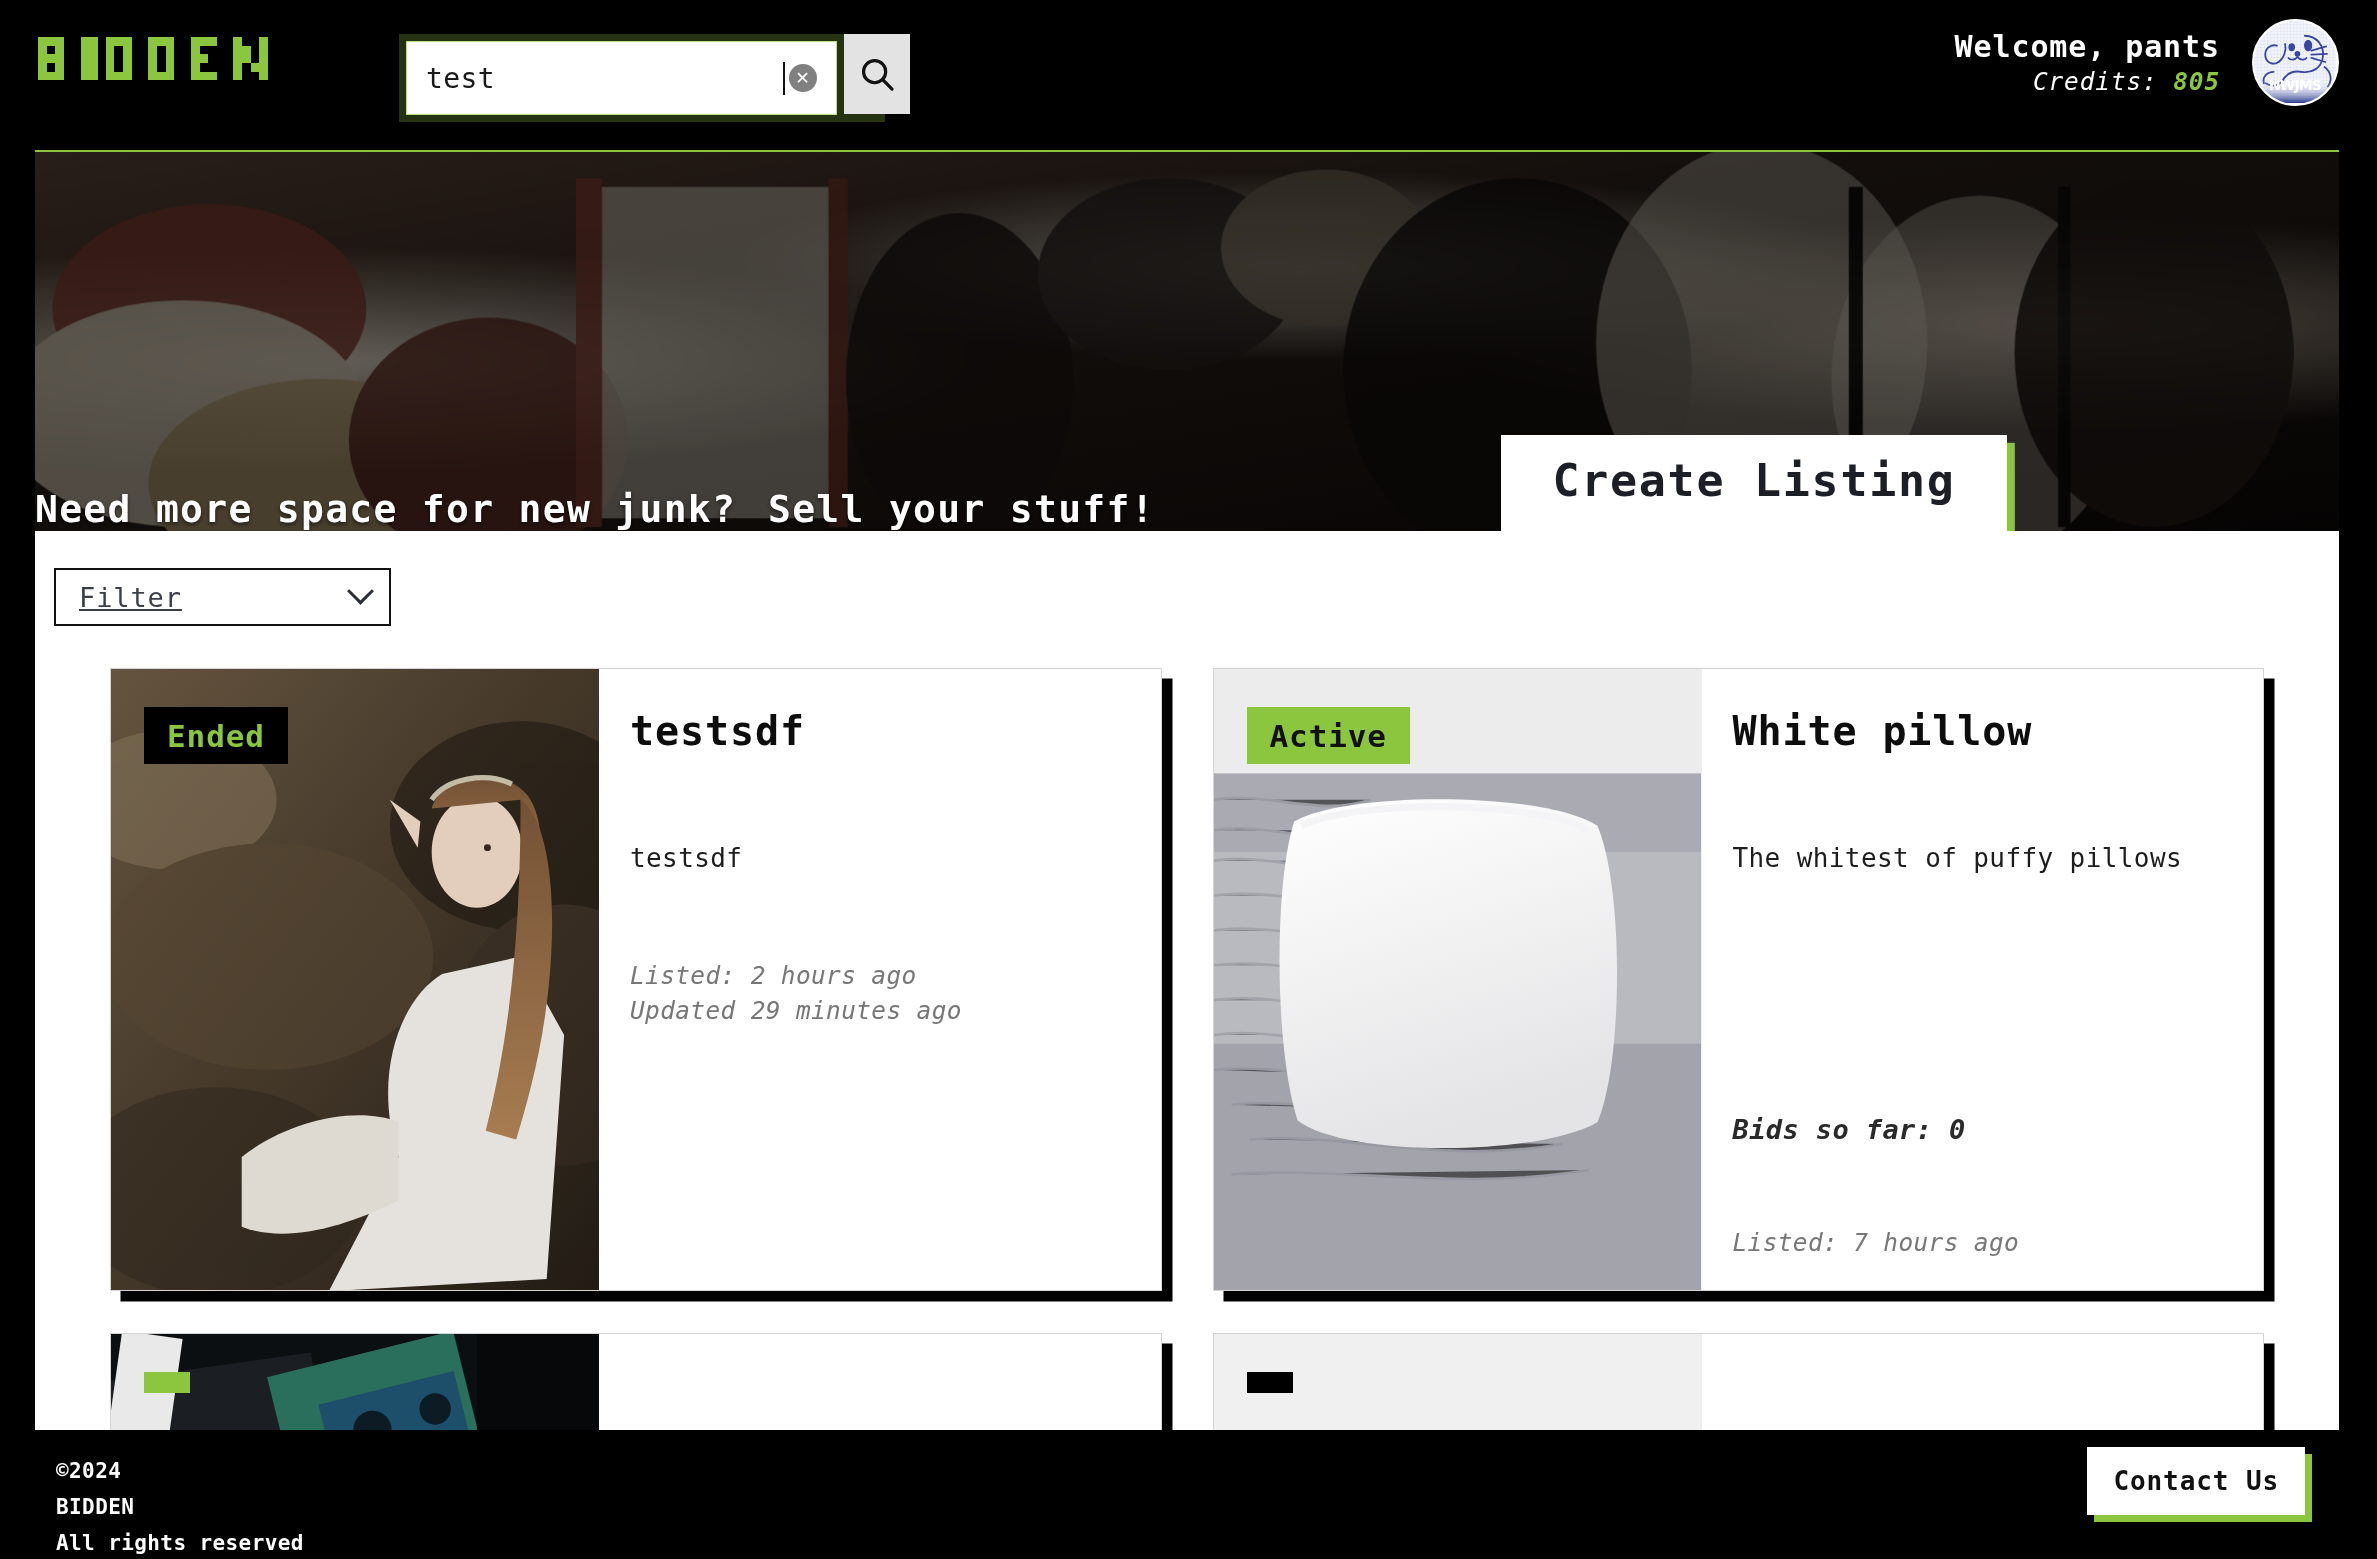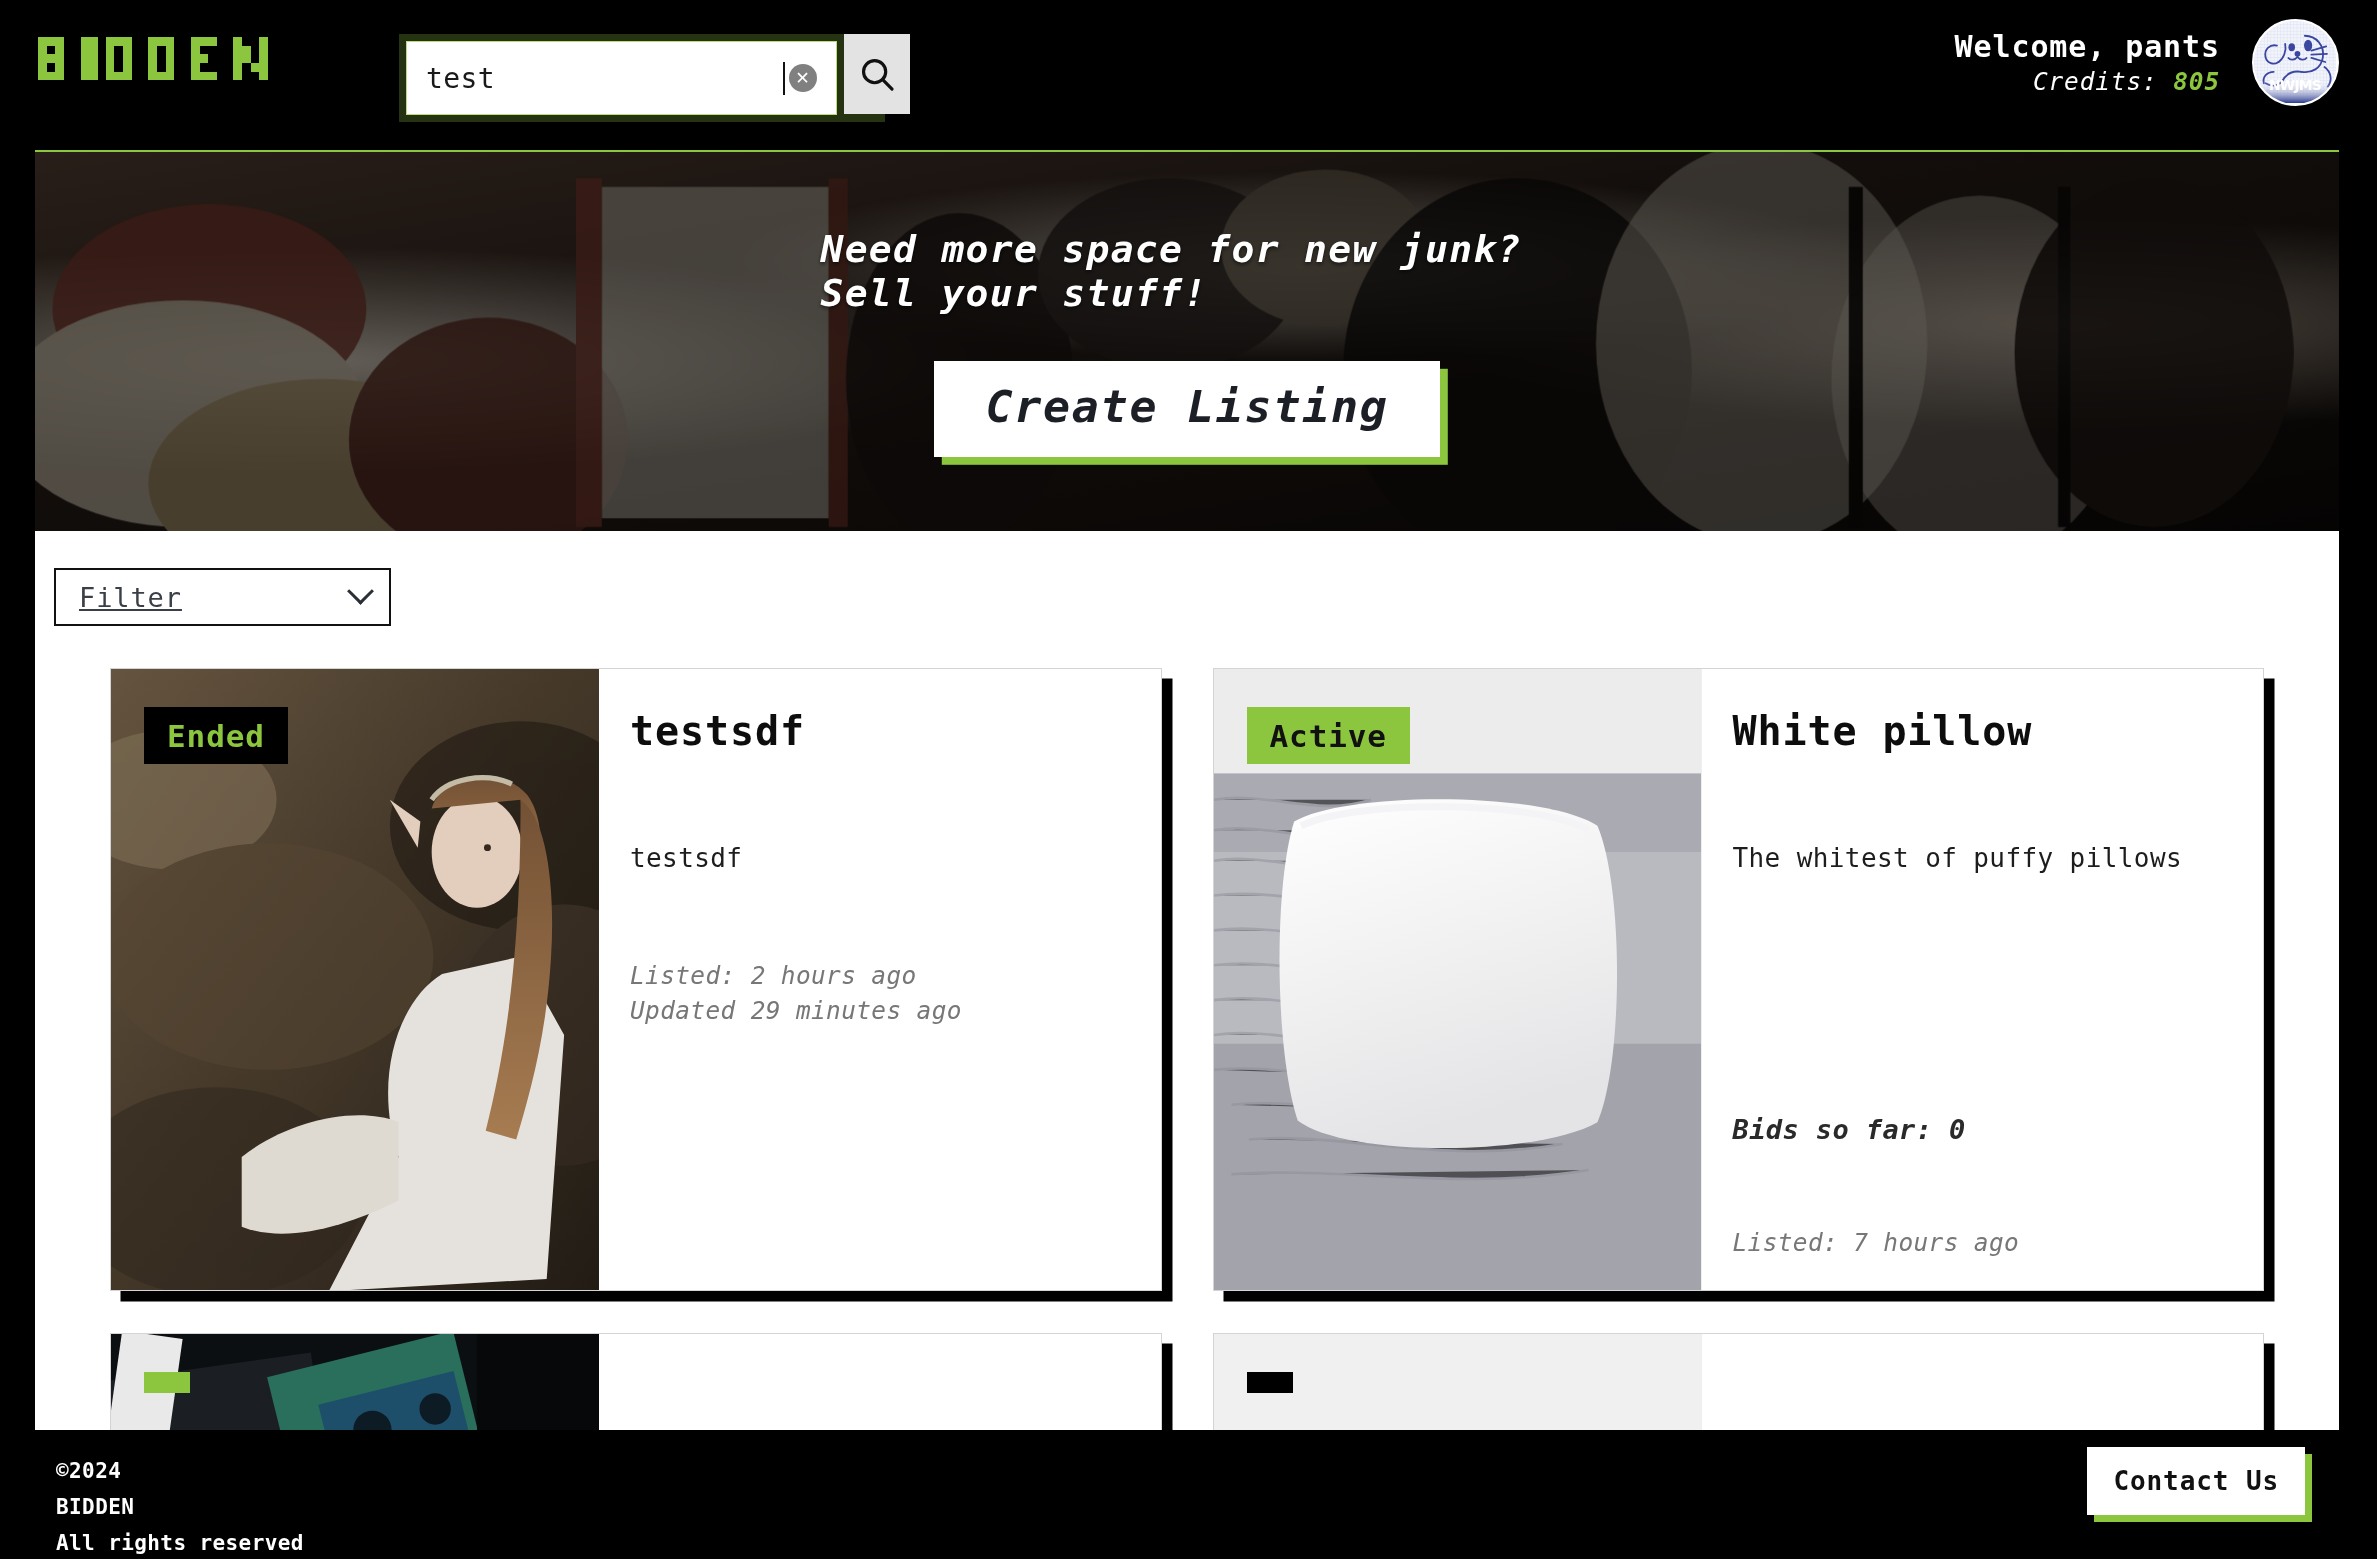--- a/index.html
+++ b/index.html
@@ -167,25 +167,24 @@
   }
   .banner-photo {
     position: absolute;
     inset: 0;
   }
   .banner-overlay { position: absolute; inset: 0; background: rgba(0,0,0,0.34); }
   .banner-inner {
     position: absolute;
     inset: 0;
     display: flex;
-    flex-direction: column;
-    align-items: center;
+    flex-direction: row;
+    align-items: flex-end;
     justify-content: flex-start;
     padding-top: 75px;
-    font-style: italic;
   }
   .banner-line {
     color: #ffffff;
     font-size: 38px;
     font-weight: bold;
     letter-spacing: 1.3px;
     text-align: left;
     width: 733px;
     text-shadow: 0 1.7px 4.4px rgba(0,0,0,.6);
   }

